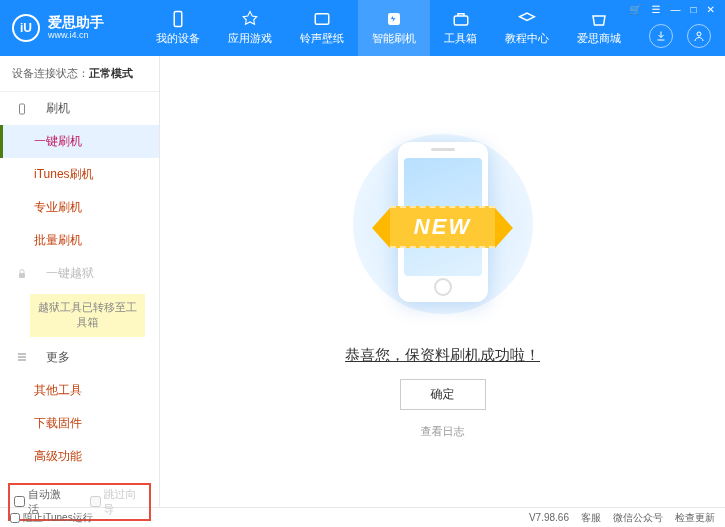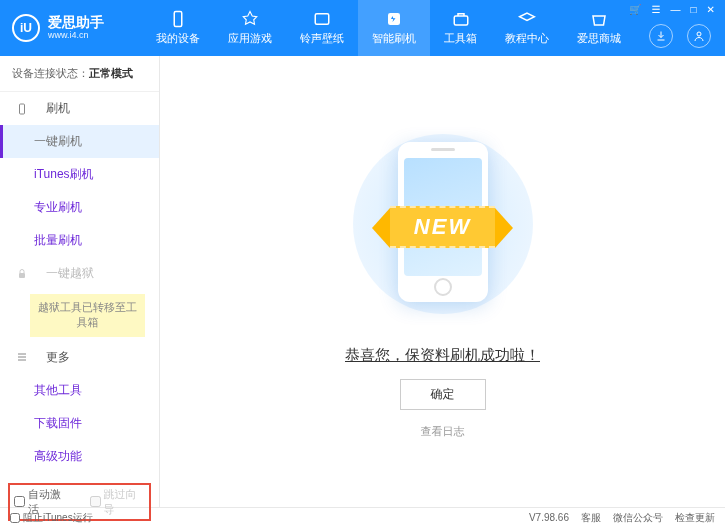--- a/index.html
+++ b/index.html
@@ -23,22 +23,22 @@
 .circle-btn { width: 24px; height: 24px; border: 1.5px solid rgba(255,255,255,0.6); border-radius: 50%; display: flex; align-items: center; justify-content: center; cursor: pointer; }
 .circle-btn svg { width: 12px; height: 12px; fill: #fff; }
 
 .body-area { display: flex; height: 451px; }
 .sidebar { width: 160px; border-right: 1px solid #e8e8e8; display: flex; flex-direction: column; font-size: 12px; }
 .conn-status { padding: 10px 12px; color: #666; font-size: 11px; border-bottom: 1px solid #f0f0f0; }
 .conn-status .mode { color: #333; font-weight: bold; }
 
 .side-section { padding: 8px 16px; display: flex; align-items: center; gap: 18px; color: #555; font-size: 12px; }
 .side-section svg { width: 12px; height: 12px; fill: #888; }
-.side-item { padding: 8px 8px 8px 34px; color: #6d28d9; cursor: pointer; }
-.side-item.active { background: #e6f2ff; color: #737373; border-left: 3px solid #6d28d9; padding-left: 31px; }
+.side-item { padding: 8px 8px 8px 34px; color: #c2410c; cursor: pointer; }
+.side-item.active { background: #e6f2ff; color: #be185d; border-left: 3px solid #4d7c0f; padding-left: 31px; }
 .side-item.boxed { background: #fef9c3; margin: 4px 14px 4px 30px; padding: 6px 8px; font-size: 11px; color: #888; text-align: center; line-height: 1.4; }
 .side-lock { color: #bbb; }
 
 .checkboxes { border: 2px solid #e74c3c; margin: 10px 8px 6px 8px; padding: 2px 4px; display: flex; gap: 20px; font-size: 11px; color: #666; }
 .checkboxes label { display: flex; align-items: center; gap: 3px; }
 .checkboxes input { width: 11px; height: 11px; }
 .cb-disabled { color: #ccc; }
 
 .device-info { padding: 6px 10px; font-size: 11px; }
 .device-name { color: #1a8cff; font-weight: bold; display: flex; align-items: center; gap: 4px; }

